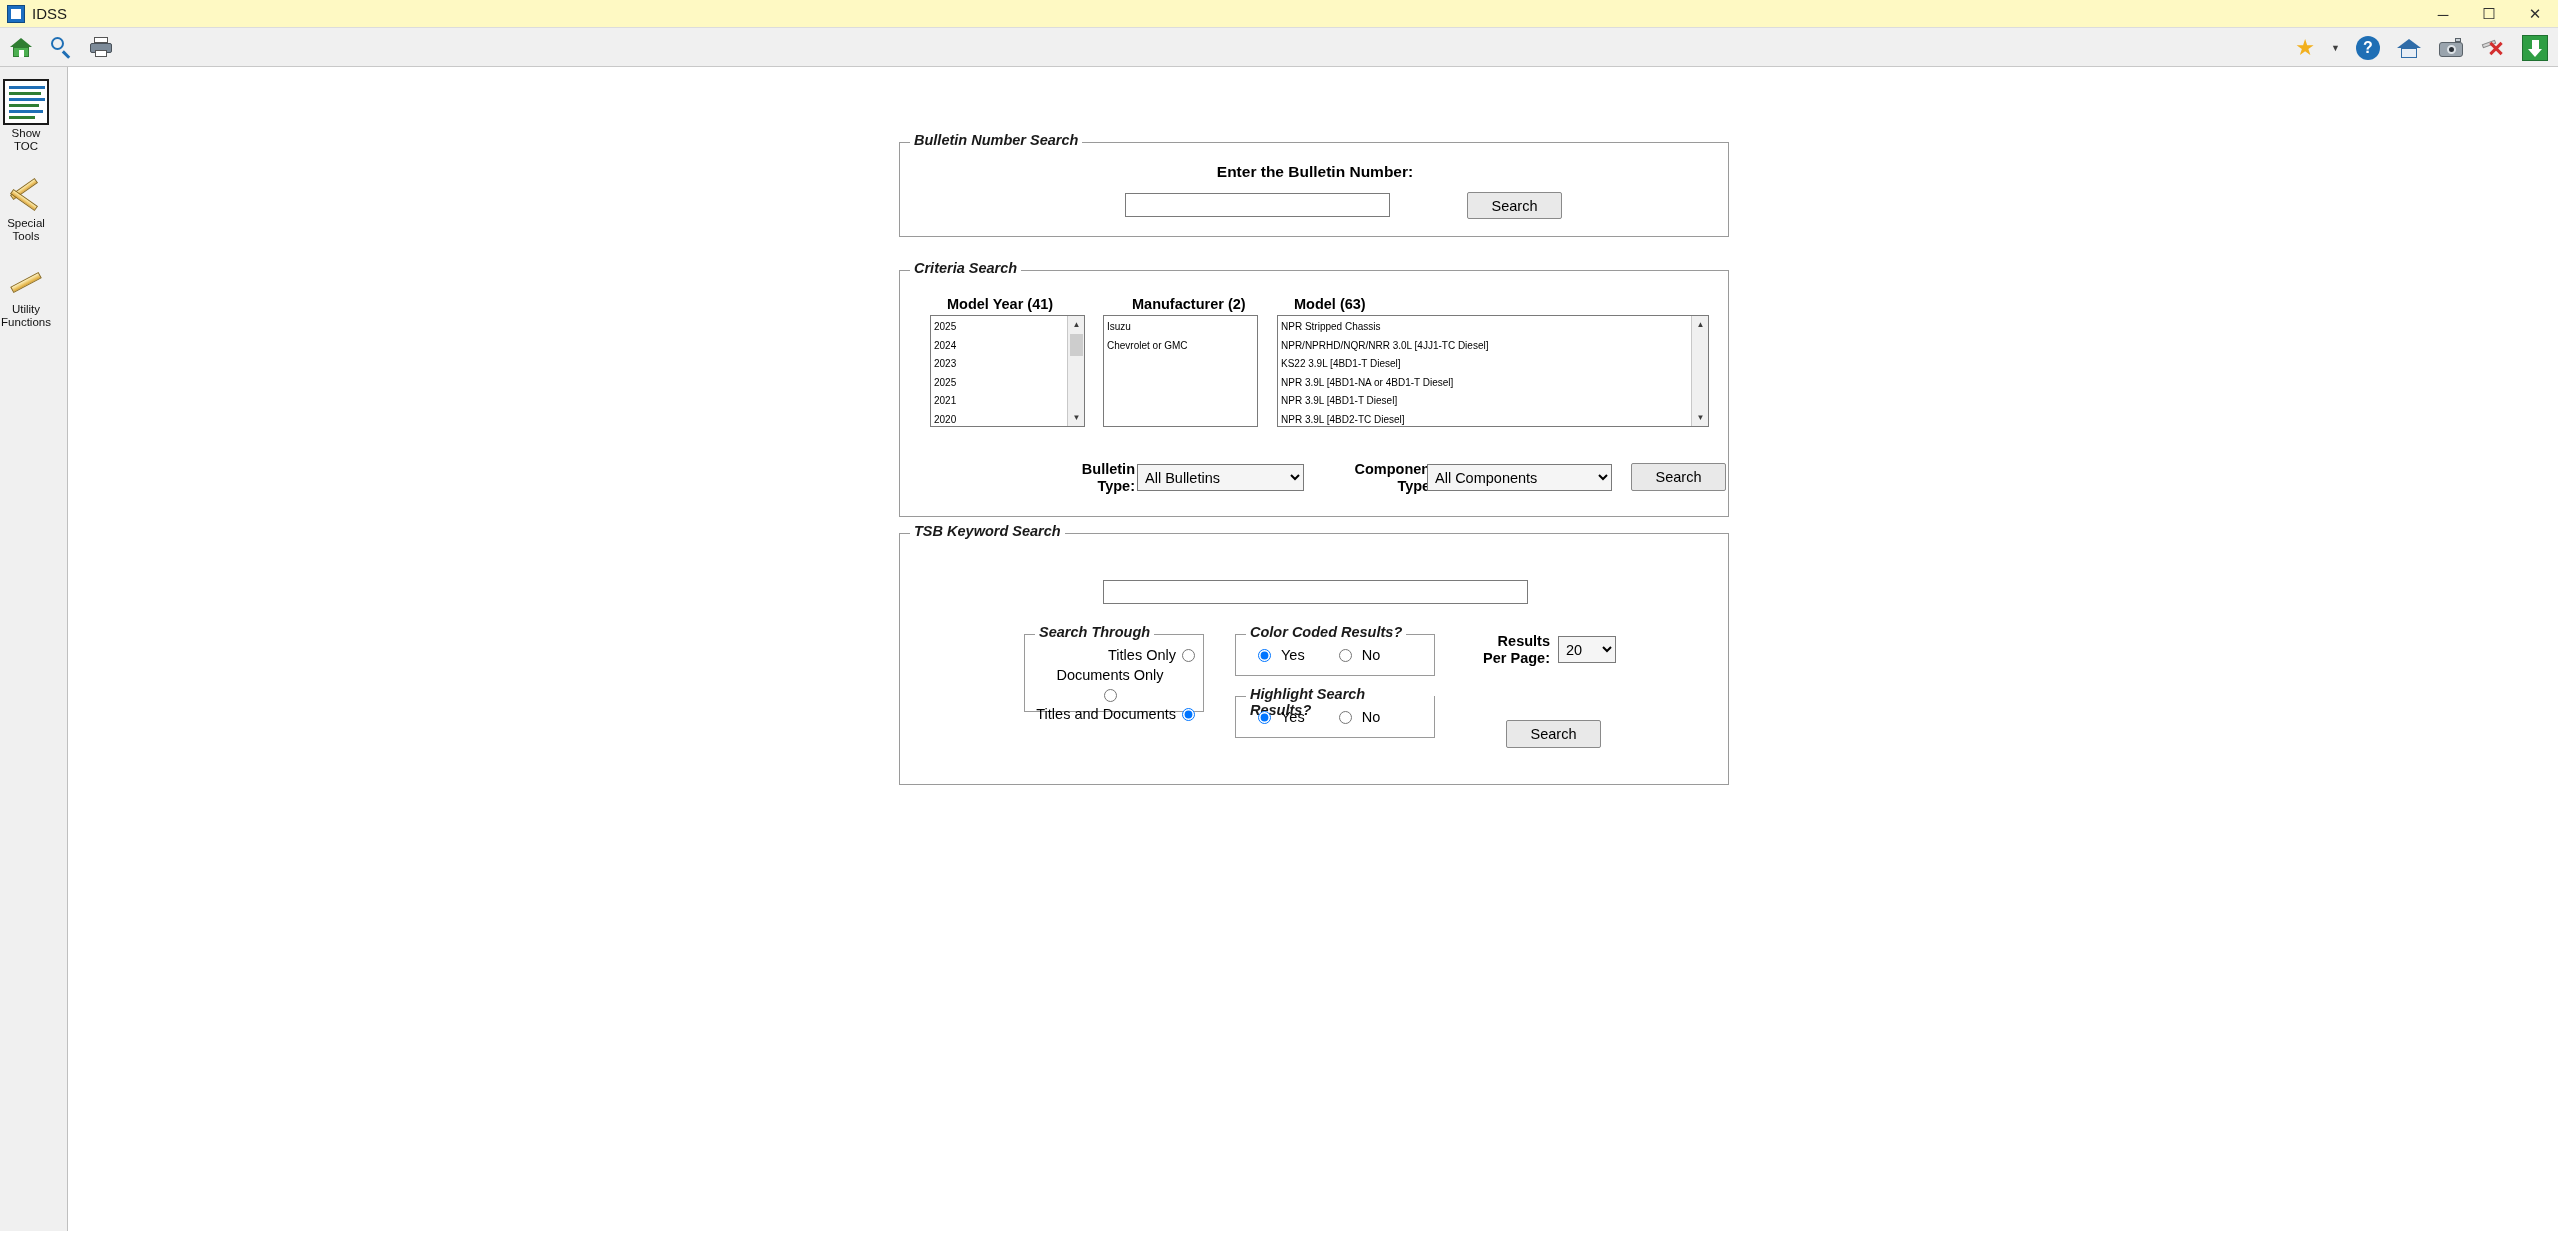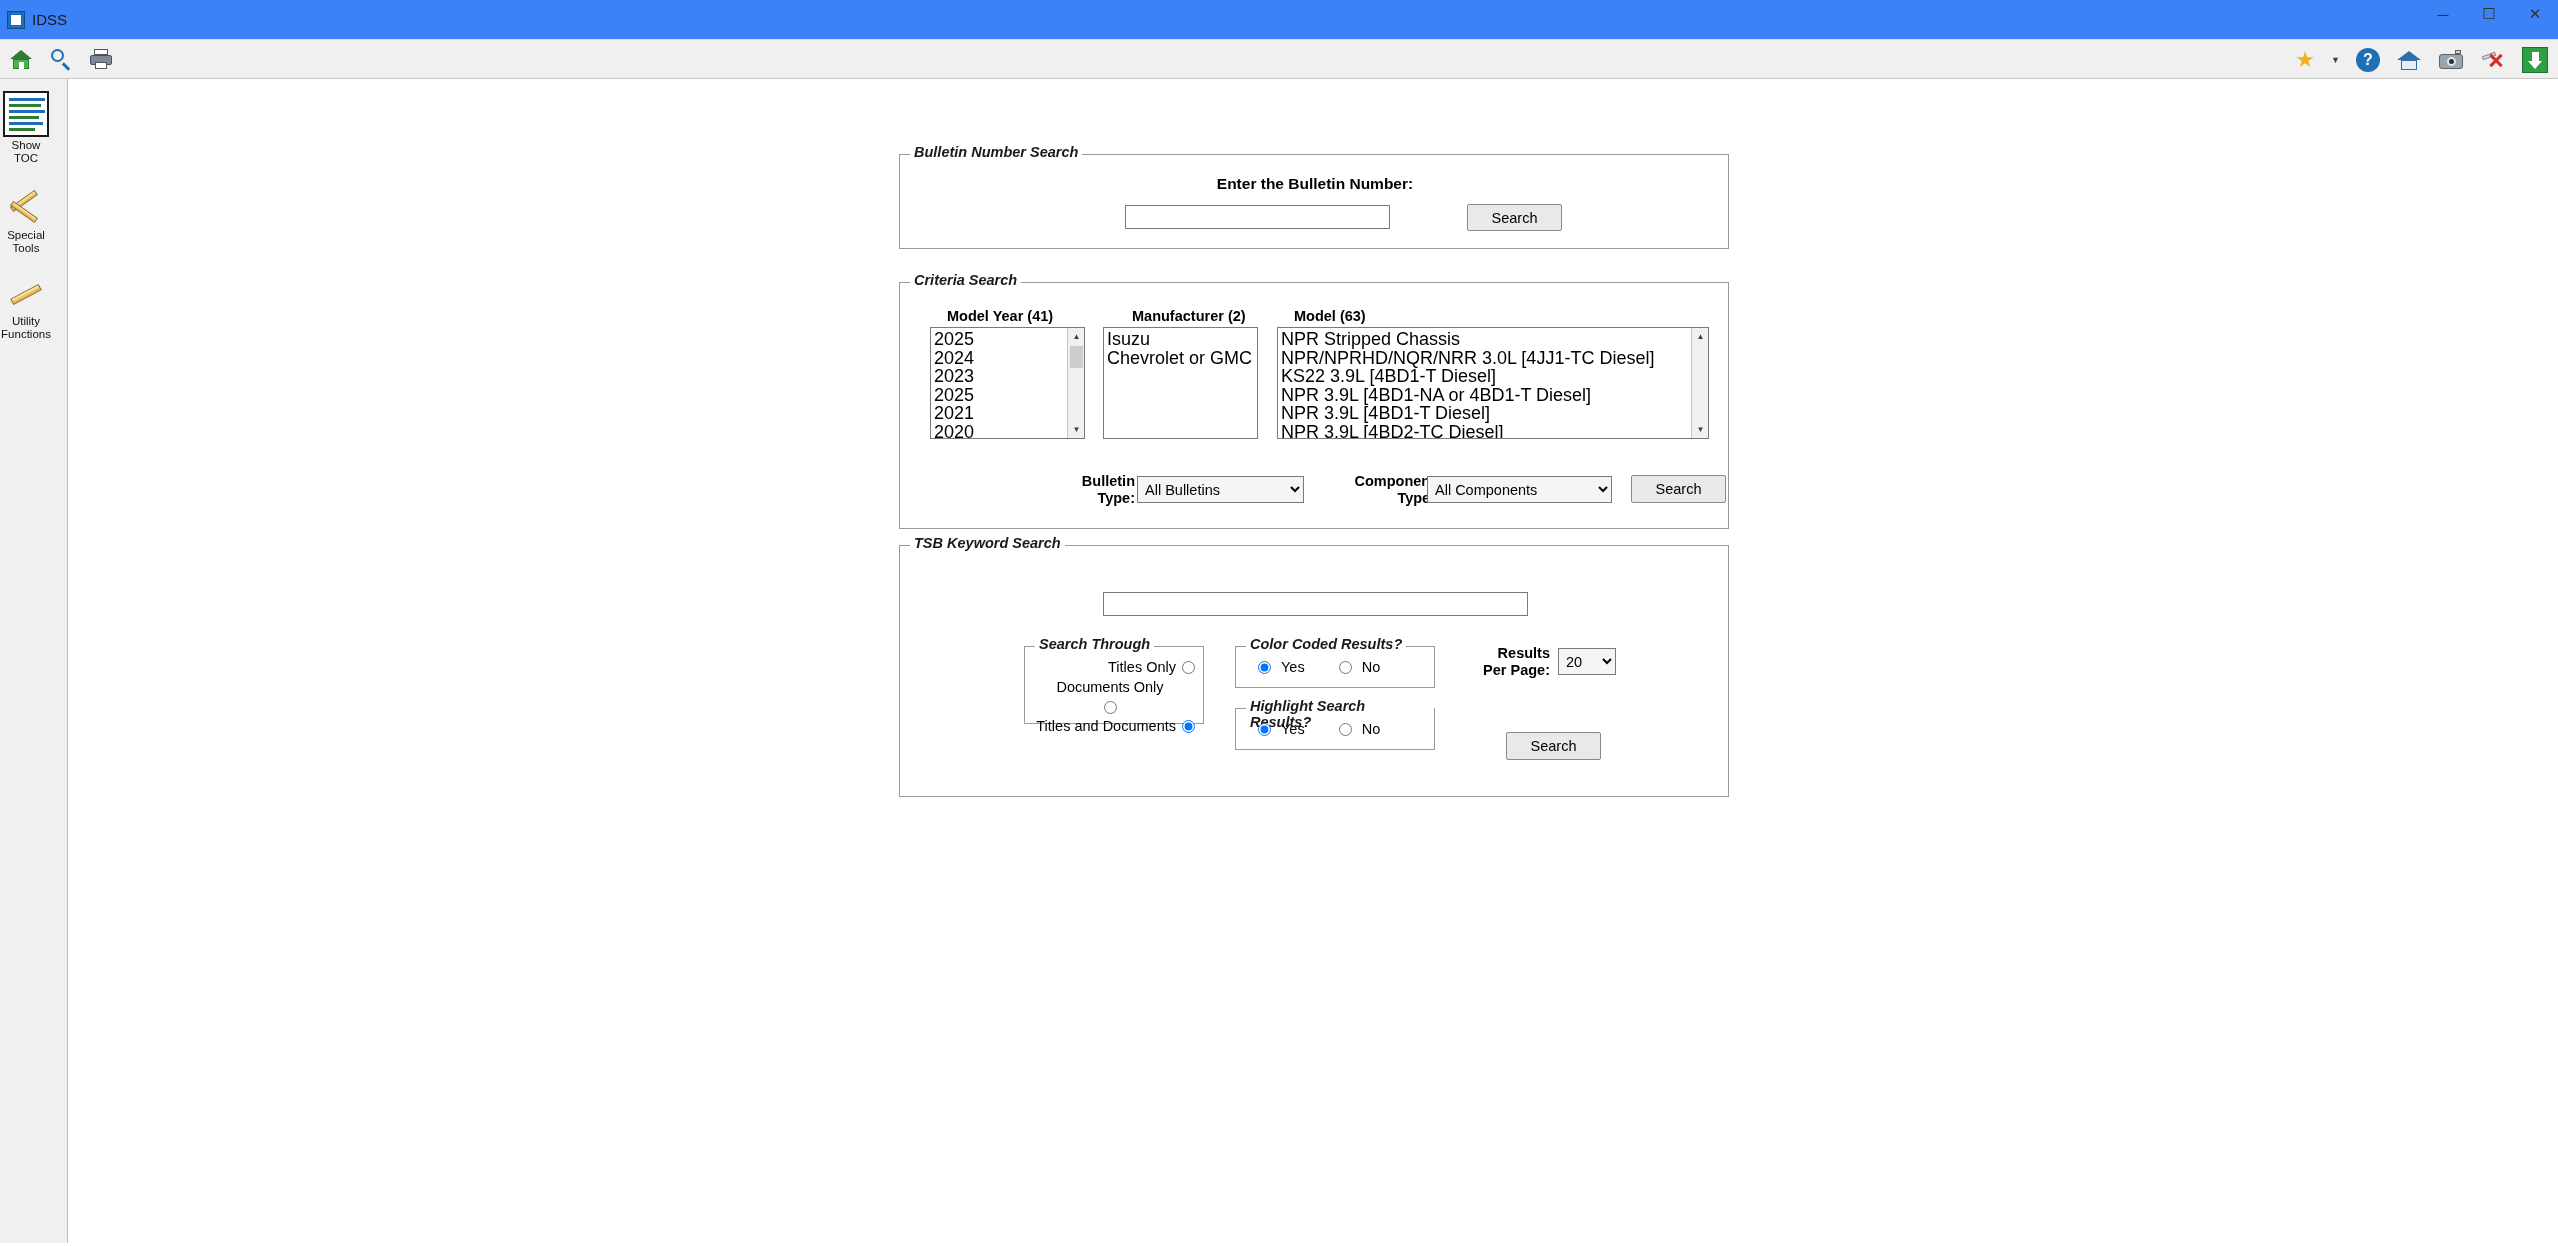--- a/index.html
+++ b/index.html
@@ -5,22 +5,22 @@
   * { box-sizing: border-box; }
   html, body {
     margin: 0; padding: 0;
     width: 2558px; height: 1246px;
     background: #ffffff;
     font-family: "Liberation Sans", sans-serif;
     overflow: hidden;
   }
   
   #titlebar {
-    height: 40px;
-    background: #3b82f6;
+    height: 28px;
+    background: #fef9c3;
     border-bottom: 1px solid #dcdcdc;
     display: flex;
     align-items: center;
     position: relative;
   }
   #titlebar .app-icon {
     width: 18px; height: 18px;
     margin-left: 7px; margin-right: 7px;
     background: #1b6ec2;
     border: 1px solid #10497f;
@@ -277,21 +277,21 @@
   }
   .listbox {
     border: 1px solid #7a7a7a;
     background: #fff;
     position: relative;
     overflow: hidden;
   }
   .listbox .items {
     position: absolute; left: 0; top: 0; right: 17px; bottom: 0;
     padding: 2px 0 0 3px;
-    font-size: 18px;
+    font-size: 10px;
     color: #000;
     line-height: 18.5px;
     overflow: hidden;
     white-space: nowrap;
   }
   .listbox .items.nobar { right: 0; }
   .vscroll {
     position: absolute; right: 0; top: 0; bottom: 0;
     width: 17px;
     background: #f0f0f0;

